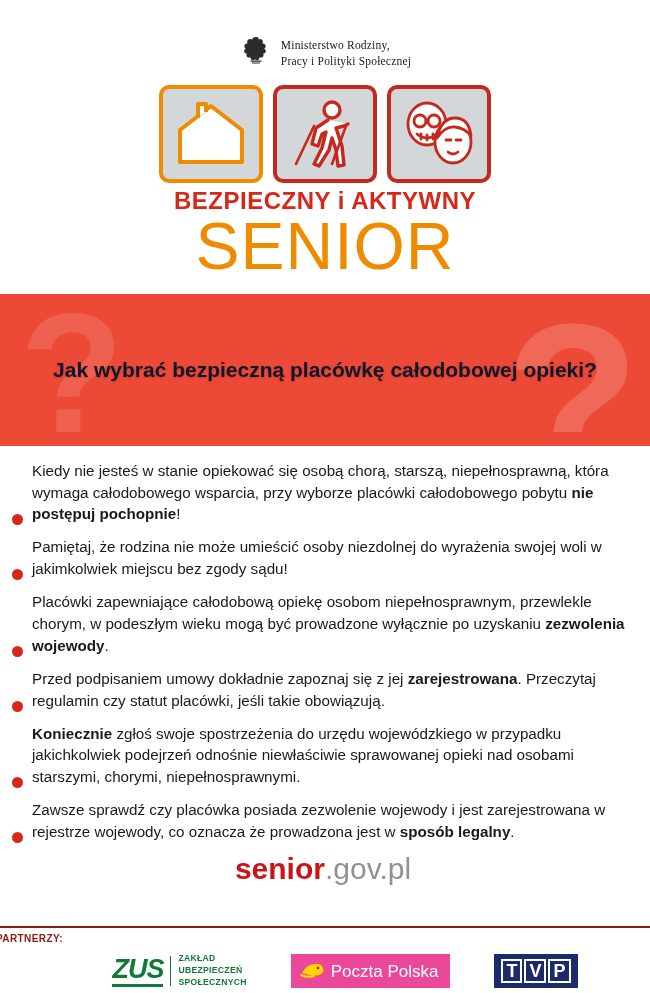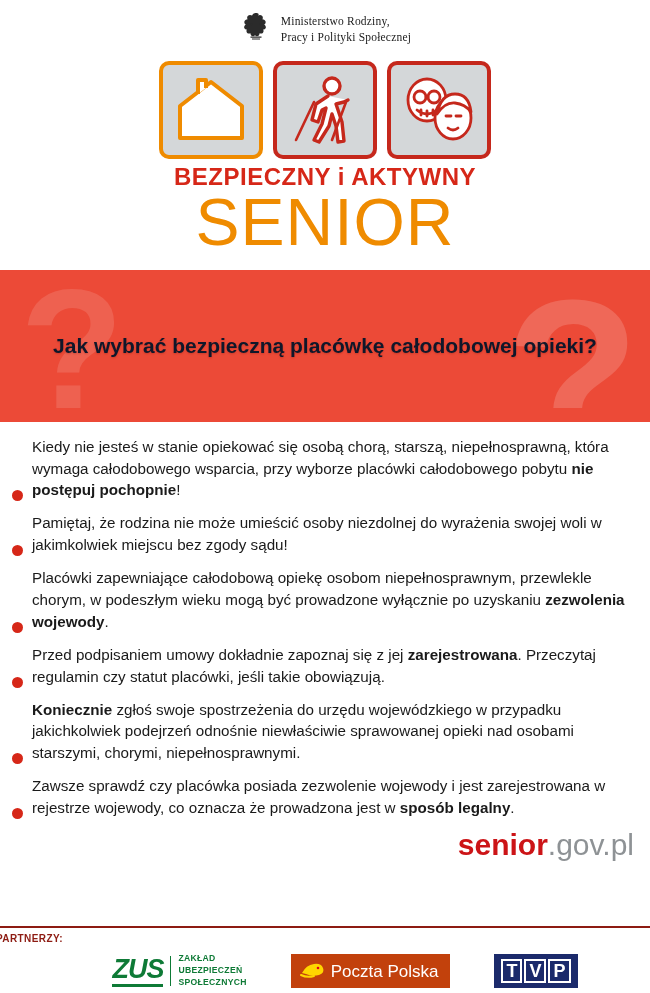--- a/index.html
+++ b/index.html
@@ -13,20 +13,21 @@
 
   
   .ministry{
     height:55px;
     display:flex;
     align-items:center;
     justify-content:center;
     gap:8px;
     padding-top:4px;
     box-sizing:border-box;
+    margin-top:24px;
   }
   .eagle{width:34px;height:40px;flex:0 0 auto;}
   .ministry-text{
     font-family:"Liberation Serif", serif;
     font-size:11.5px;
     line-height:1.35;
     color:#1b1b1b;
     letter-spacing:.2px;
     white-space:pre-line;
   }
@@ -124,21 +125,21 @@
   }
   .btext{
     font-size:15.2px;
     line-height:1.44;
     color:#1a1a1a;
   }
   .btext b{font-weight:bold;}
 
   
   .site{
-    text-align:right;
+    text-align:center;
     margin-top:8px;
     font-size:30px;
     line-height:1;
   }
   .site .s1{color:#cc1417;font-weight:bold;}
   .site .s2{color:#8e9295;}
 
   
   .footer{
     position:absolute;
@@ -176,21 +177,21 @@
     border-bottom:3px solid #0e7a36;padding-bottom:1px;
   }
   .zus-bar{width:1px;height:30px;background:#0e7a36;}
   .zus-words{
     font-size:8.6px;font-weight:bold;color:#0e7a36;
     line-height:1.38;letter-spacing:.3px;white-space:pre-line;
   }
 
   
   .poczta{
-    background:#c2410c;
+    background:#ec4899;
     display:flex;align-items:center;gap:6px;
     padding:5px 12px 5px 8px;
   }
   .poczta-text{color:#fff;font-size:17px;line-height:1;}
 
   
   .tvp{
     background:#1b2a6b;
     padding:5px 7px;
     display:flex;gap:2px;

